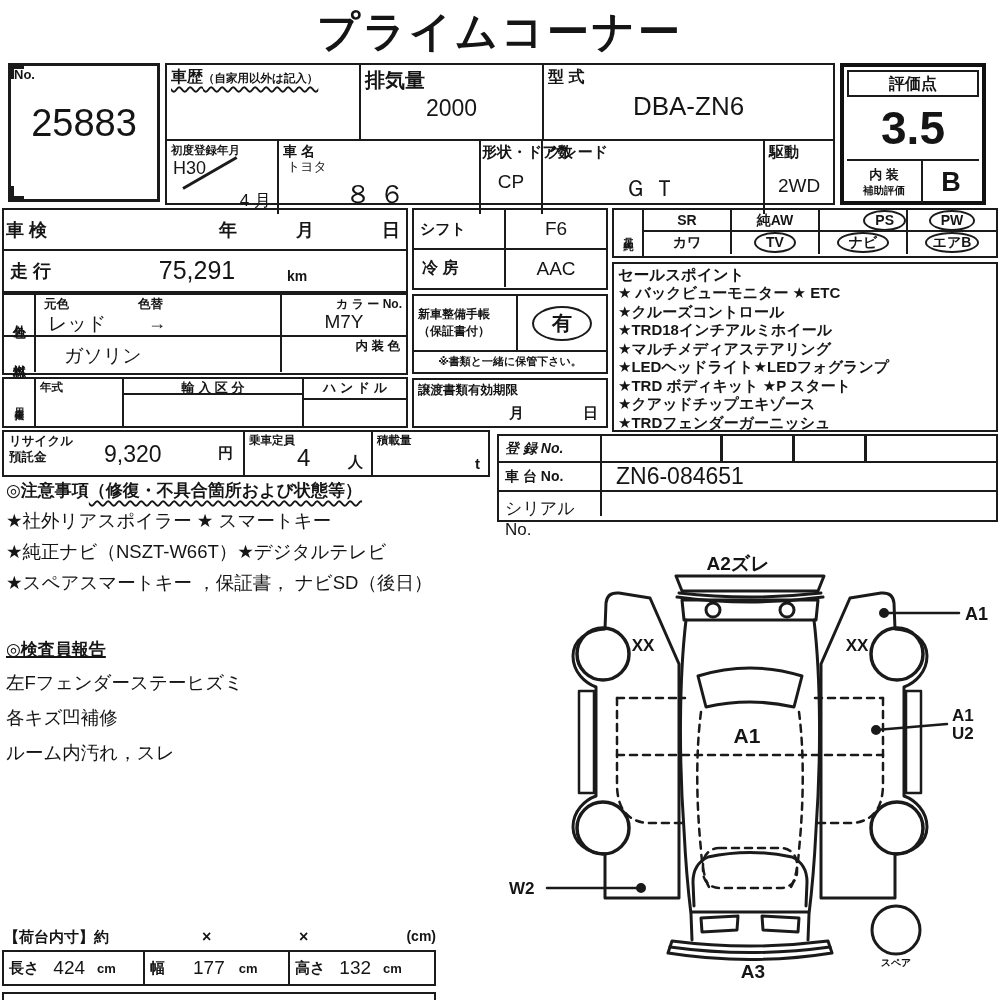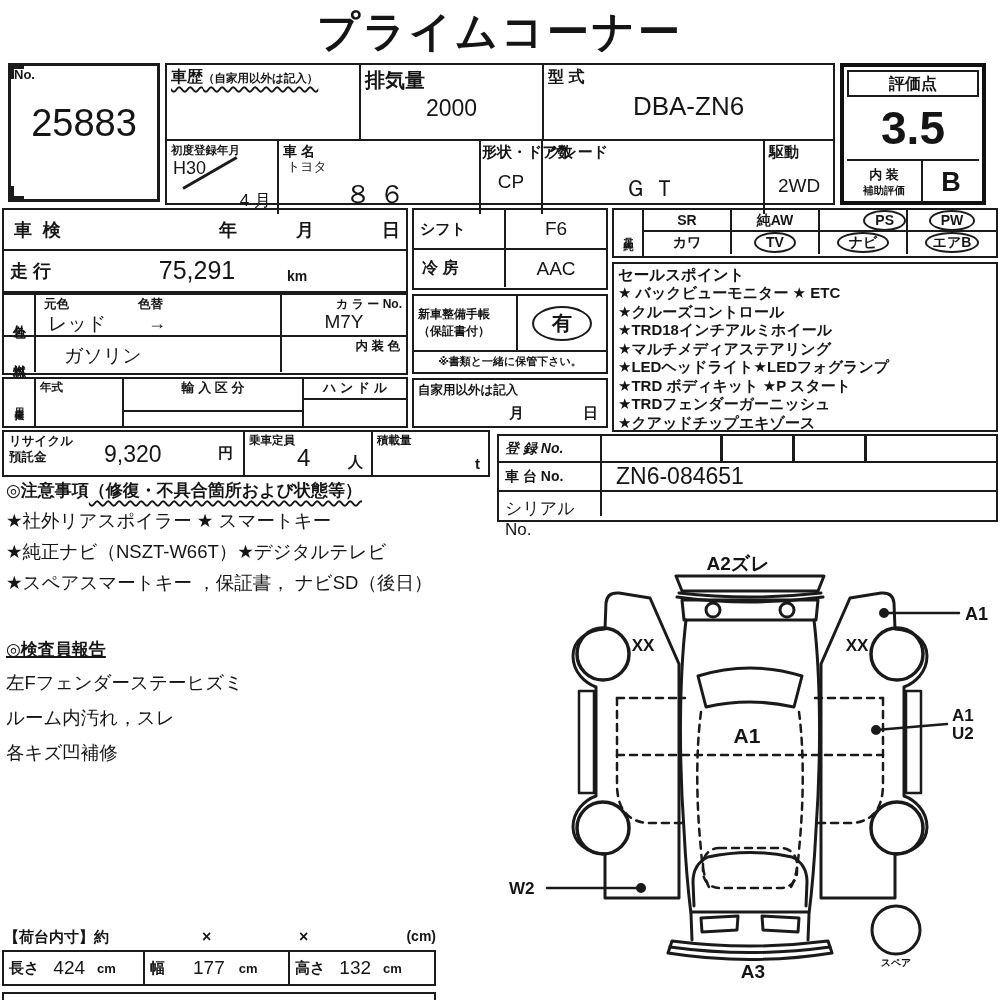--- a/index.html
+++ b/index.html
@@ -105,21 +105,21 @@
       <div class="bl">
         <span style="font-size:13px; font-weight:bold;">内 装</span>
         <span style="font-size:10.5px; font-weight:bold;">補助評価</span>
       </div>
       <div class="br">B</div>
     </div>
   </div>
 
   <div class="bx" style="left:2px; top:208px; width:406px; height:85px;">
     <div class="row bb" style="height:41px; align-items:center;">
-      <span style="font-size:18px; font-weight:bold; padding-left:10px;font-family:Liberation Mono, monospace;">車 検</span>
+      <span style="font-size:18px; font-weight:bold; padding-left:2px;">車 検</span>
       <span class="abs" style="left:215px; font-size:18px; font-weight:bold;">年</span>
       <span class="abs" style="left:292px; font-size:18px; font-weight:bold;">月</span>
       <span class="abs" style="right:6px; font-size:18px; font-weight:bold;">日</span>
     </div>
     <div class="row" style="height:39px; align-items:center;">
       <span style="font-size:18px; font-weight:bold; padding-left:6px;">走 行</span>
       <span class="abs" style="left:118px; width:150px; text-align:center; font-size:25px;">75,291</span>
       <span class="abs" style="left:283px; bottom:6px; font-size:14px; font-weight:bold;">km</span>
     </div>
   </div>
@@ -148,21 +148,21 @@
       </div>
     </div>
   </div>
 
   <div class="bx" style="left:2px; top:377px; width:406px; height:51px; display:flex;">
     <div class="vlab" style="width:32px; font-size:9.5px; letter-spacing:-1px;">輸入車用</div>
     <div class="brd" style="width:88px; position:relative;">
       <span class="abs" style="left:4px; top:1px; font-size:11.5px; font-weight:bold;">年式</span>
     </div>
     <div class="brd" style="width:180px;">
-      <div class="bb" style="height:33px; text-align:center; font-size:13px; font-weight:bold;">輸 入 区 分</div>
+      <div class="bb" style="height:16px; text-align:center; font-size:13px; font-weight:bold;">輸 入 区 分</div>
     </div>
     <div style="flex:1;">
       <div class="bb" style="height:21px; text-align:center; font-size:13px; font-weight:bold;">ハ ン ド ル</div>
     </div>
   </div>
 
   <div class="bx" style="left:2px; top:430px; width:488px; height:47px; display:flex;">
     <div class="brd" style="width:241px; position:relative;">
       <span class="abs" style="left:5px; top:2px; font-size:12.5px; font-weight:bold; line-height:1.25;"><span>リサイクル</span><br><span>預託金</span></span>
       <span class="abs" style="left:100px; top:9px; font-size:23px;">9,320</span>
@@ -197,21 +197,21 @@
         <span style="font-size:12px; font-weight:bold;">（保証書付）</span>
       </div>
       <div style="flex:1; display:flex; align-items:center; justify-content:center;">
         <span style="border:2.5px solid #1b1b1b; border-radius:50%; padding:2px 18px; font-size:20px; font-weight:bold;">有</span>
       </div>
     </div>
     <div style="height:21px; border-top:2.5px solid #1b1b1b; text-align:center; font-size:11px; font-weight:bold; line-height:19px;">※書類と一緒に保管下さい。</div>
   </div>
 
   <div class="bx" style="left:412px; top:378px; width:196px; height:50px;">
-    <span class="abs" style="left:4px; top:2px; font-size:12.5px; font-weight:bold;">自家用以外は記入</span>
+    <span class="abs" style="left:4px; top:2px; font-size:12.5px; font-weight:bold;">譲渡書類有効期限</span>
     <span class="abs" style="left:95px; bottom:3px; font-size:15px; font-weight:bold;">月</span>
     <span class="abs" style="right:8px; bottom:3px; font-size:15px; font-weight:bold;">日</span>
   </div>
 
   <div class="bx" style="left:612px; top:208px; width:386px; height:50px; display:flex;">
     <div class="vlab" style="width:30px; font-size:10px; letter-spacing:-2px;">純正品</div>
     <div style="flex:1;">
       <div class="row bb" style="height:22px;">
         <span class="brd" style="width:88px; text-align:center; font-size:14px; font-weight:bold; line-height:20px;">SR</span>
         <span class="brd" style="width:88px; text-align:center; font-size:14px; font-weight:bold; line-height:20px;">純AW</span>
@@ -228,22 +228,22 @@
   </div>
 
   <div class="bx sales" style="left:612px; top:262px; width:386px; height:170px; padding:1px 4px;">
     <div class="st">セールスポイント</div>
     <div>★ バックビューモニター ★ ETC</div>
     <div>★クルーズコントロール</div>
     <div>★TRD18インチアルミホイール</div>
     <div>★マルチメディアステアリング</div>
     <div>★LEDヘッドライト★LEDフォグランプ</div>
     <div>★TRD ボディキット ★P スタート</div>
+    <div>★クアッドチップエキゾース</div>
     <div>★TRDフェンダーガーニッシュ</div>
-    <div>★クアッドチップエキゾース</div>
   </div>
 
   <div class="bx" style="left:497px; top:434px; width:501px; height:88px;">
     <div class="row bb" style="height:27px;font-style:italic;">
       <span class="brd" style="width:103px; font-size:14px; font-weight:bold; padding:4px 0 0 6px;">登 録 No.</span>
       <span style="flex:1; position:relative;">
         <span class="abs" style="left:118px; top:0; width:2.5px; height:100%; background:#1b1b1b;"></span>
         <span class="abs" style="left:190px; top:0; width:2.5px; height:100%; background:#1b1b1b;"></span>
         <span class="abs" style="left:262px; top:0; width:2.5px; height:100%; background:#1b1b1b;"></span>
         <span></span>
@@ -264,22 +264,22 @@
       <span>◎注意事項</span><span class="wavy">（修復・不具合箇所および状態等）</span>
     </div>
     <div style="font-size:18.5px; line-height:31px; margin-top:3px;">★社外リアスポイラー ★ スマートキー</div>
     <div style="font-size:18.5px; line-height:31px;">★純正ナビ（NSZT-W66T）★デジタルテレビ</div>
     <div style="font-size:18.5px; line-height:31px;">★スペアスマートキー ，保証書， ナビSD（後日）</div>
   </div>
 
   <div class="abs" style="left:6px; top:638px; width:450px;">
     <div style="font-size:17px; font-weight:bold; text-decoration:underline 2px; display:inline-block;">◎検査員報告</div>
     <div style="font-size:18.5px; line-height:35px; margin-top:4px;">左Fフェンダーステーヒズミ</div>
+    <div style="font-size:18.5px; line-height:35px;">各キズ凹補修</div>
     <div style="font-size:18.5px; line-height:35px;">ルーム内汚れ，スレ</div>
-    <div style="font-size:18.5px; line-height:35px;">各キズ凹補修</div>
   </div>
 
   <svg class="abs" style="left:495px; top:550px;" width="505" height="448" viewBox="0 0 505 448">
     <g fill="none" stroke="#1a1a1a" stroke-width="3" stroke-linejoin="round" stroke-linecap="round">
 
       <polygon points="181,26 329,26 323,41 187,41"></polygon>
       <path d="M 184,43 Q 255,51 326,43"></path>
       <path d="M 182,47 Q 255,57 328,47"></path>
       <polygon points="187,50 323,50 321,70 189,70"></polygon>
       <circle cx="218" cy="60" r="7"></circle>

